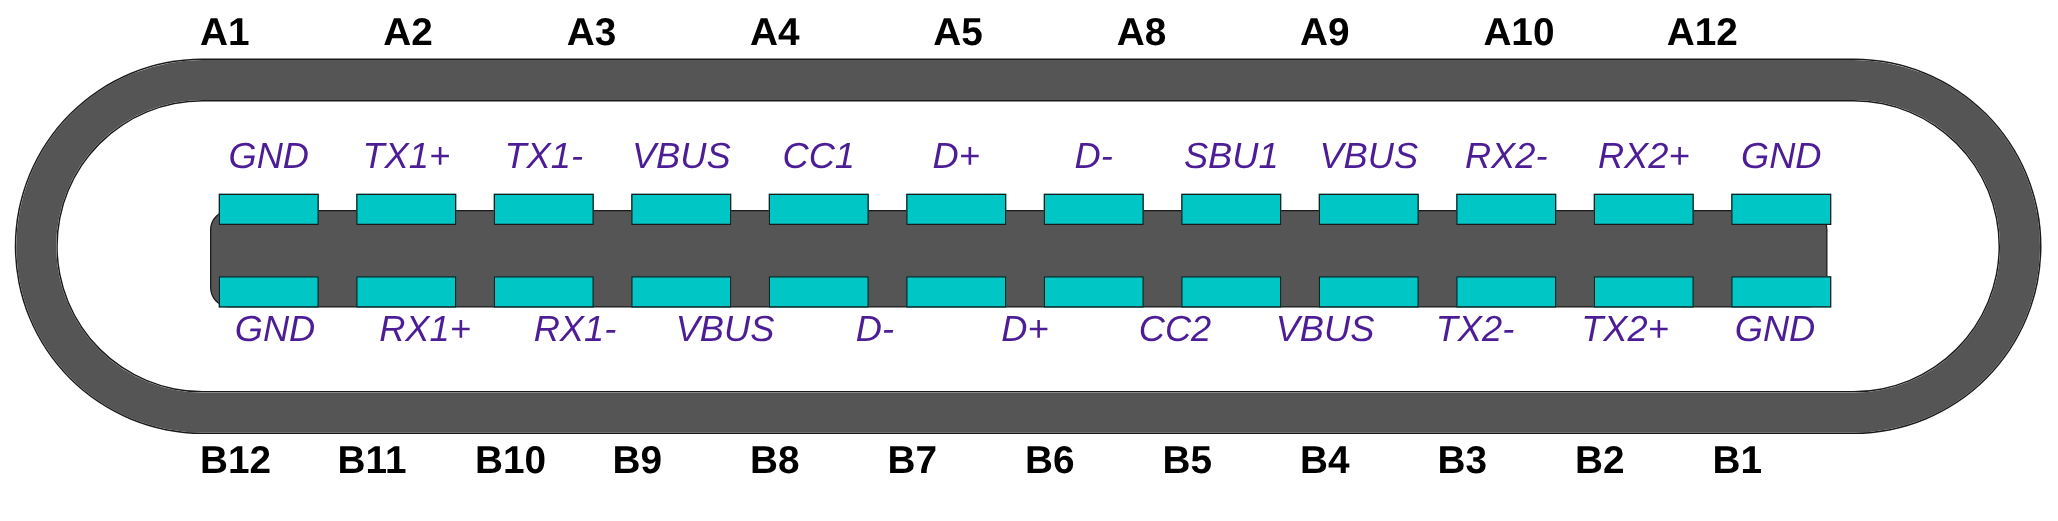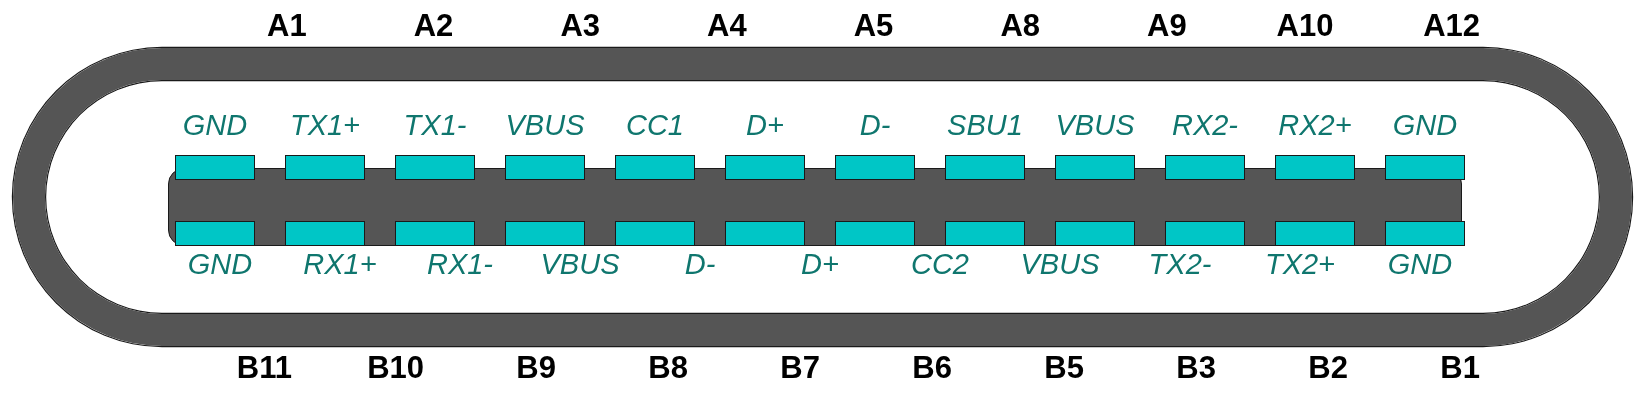--- a/index.html
+++ b/index.html
@@ -23,21 +23,21 @@
     position: absolute;
     left: 160px;
     width: 1320px;
     display: flex;
     height: 40px;
   }
   .pin-number-row.top  { top: 6px; }
   .pin-number-row.bottom { top: 348px; }
   .pin-number {
     flex: 1 1 0;
-    text-align: right;
+    text-align: left;
     font-weight: bold;
     font-size: 31px;
     line-height: 40px;
     color: #000000;
     letter-spacing: 0px;
     white-space: nowrap;
   }
 
   
   .shell {
@@ -75,21 +75,21 @@
     height: 36px;
   }
   .signal-row.top    { top: 107px; }
   .signal-row.bottom { top: 246px; }
   .signal-label {
     flex: 1 1 0;
     text-align: center;
     font-style: italic;
     font-size: 29px;
     line-height: 36px;
-    color: #0f766e;
+    color: #4c1d95;
     white-space: nowrap;
   }
 
   
   .pad-row {
     position: absolute;
     left: 160px;
     width: 1320px;
     display: flex;
     height: 26px;
@@ -232,25 +232,27 @@
     <div class="signal-label">D-</div>
     <div class="signal-label">D+</div>
     <div class="signal-label">CC2</div>
     <div class="signal-label">VBUS</div>
     <div class="signal-label">TX2-</div>
     <div class="signal-label">TX2+</div>
     <div class="signal-label">GND</div>
   </div>
 
   <div class="pin-number-row bottom">
+    <div class="pin-number">B12</div>
     <div class="pin-number">B11</div>
     <div class="pin-number">B10</div>
     <div class="pin-number">B9</div>
     <div class="pin-number">B8</div>
     <div class="pin-number">B7</div>
     <div class="pin-number">B6</div>
     <div class="pin-number">B5</div>
+    <div class="pin-number">B4</div>
     <div class="pin-number">B3</div>
     <div class="pin-number">B2</div>
     <div class="pin-number">B1</div>
   </div>
 
 </div>
 
 </body></html>

